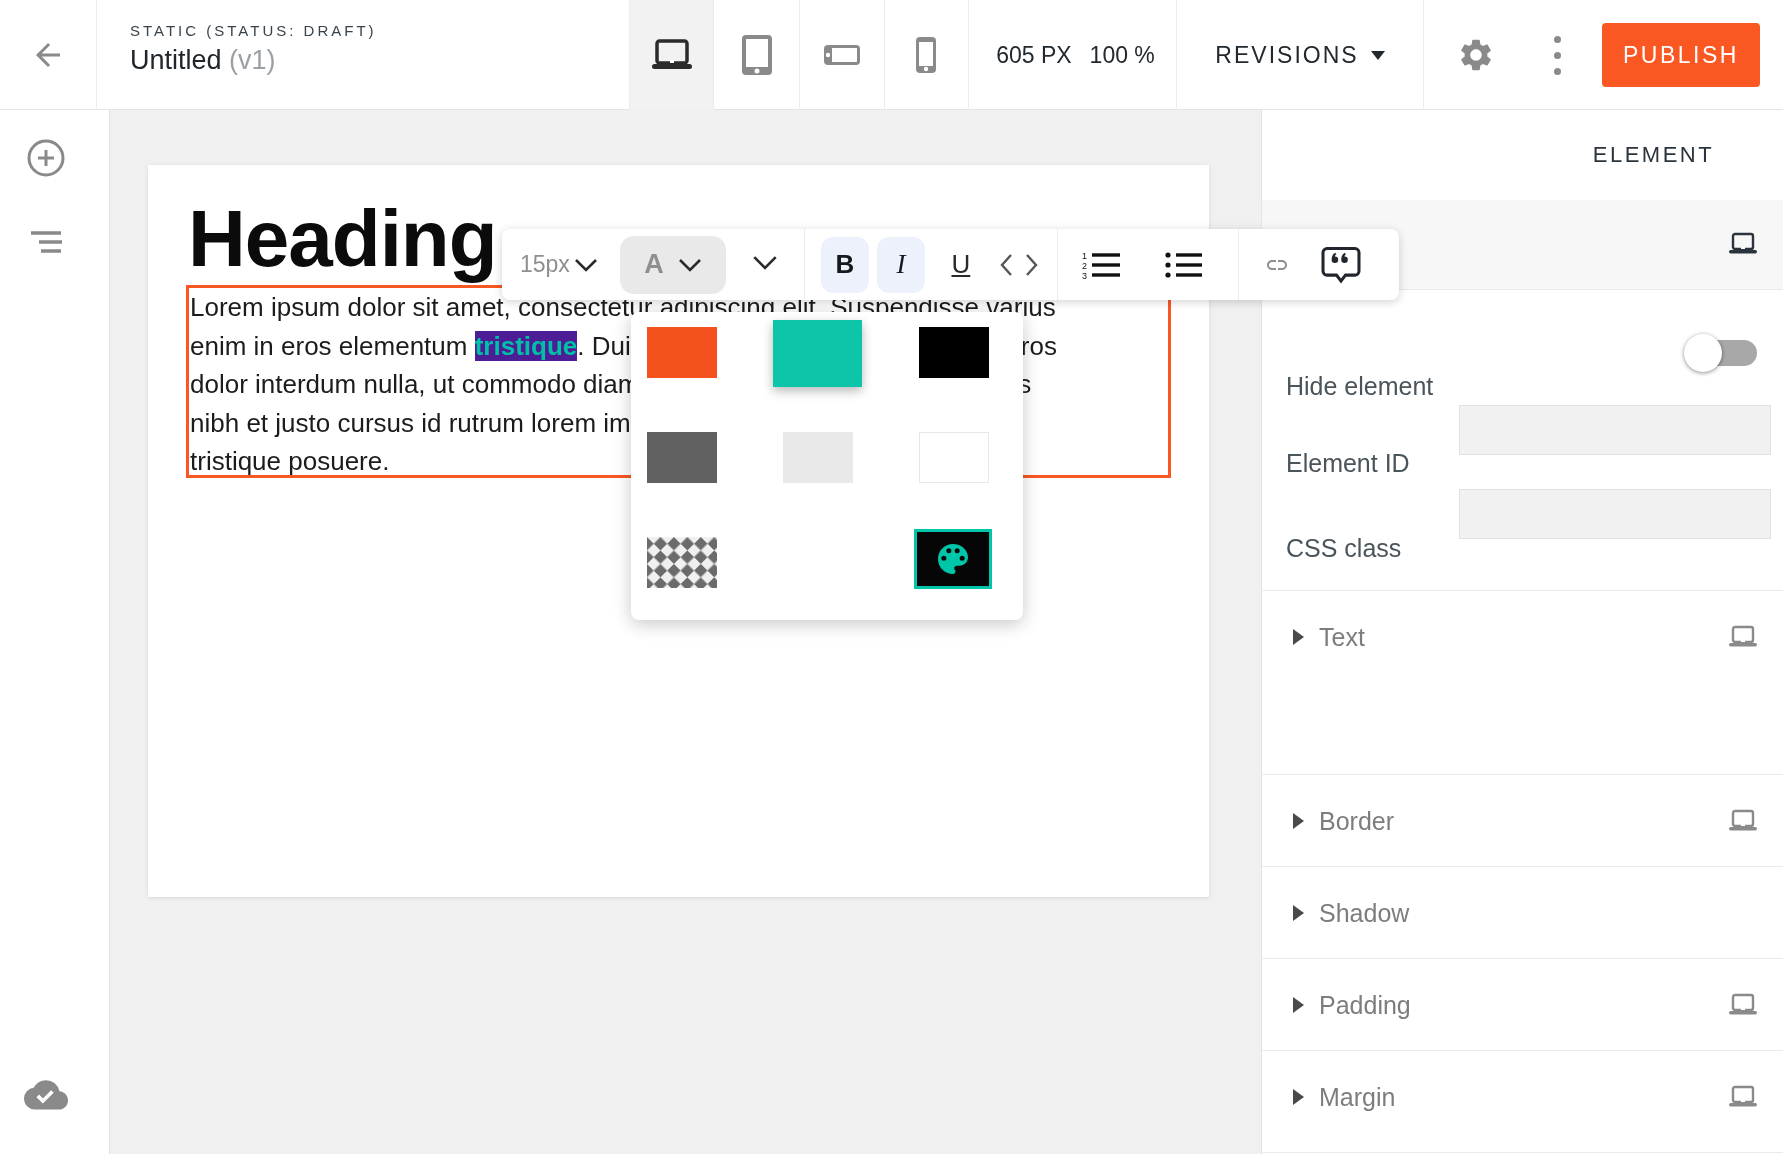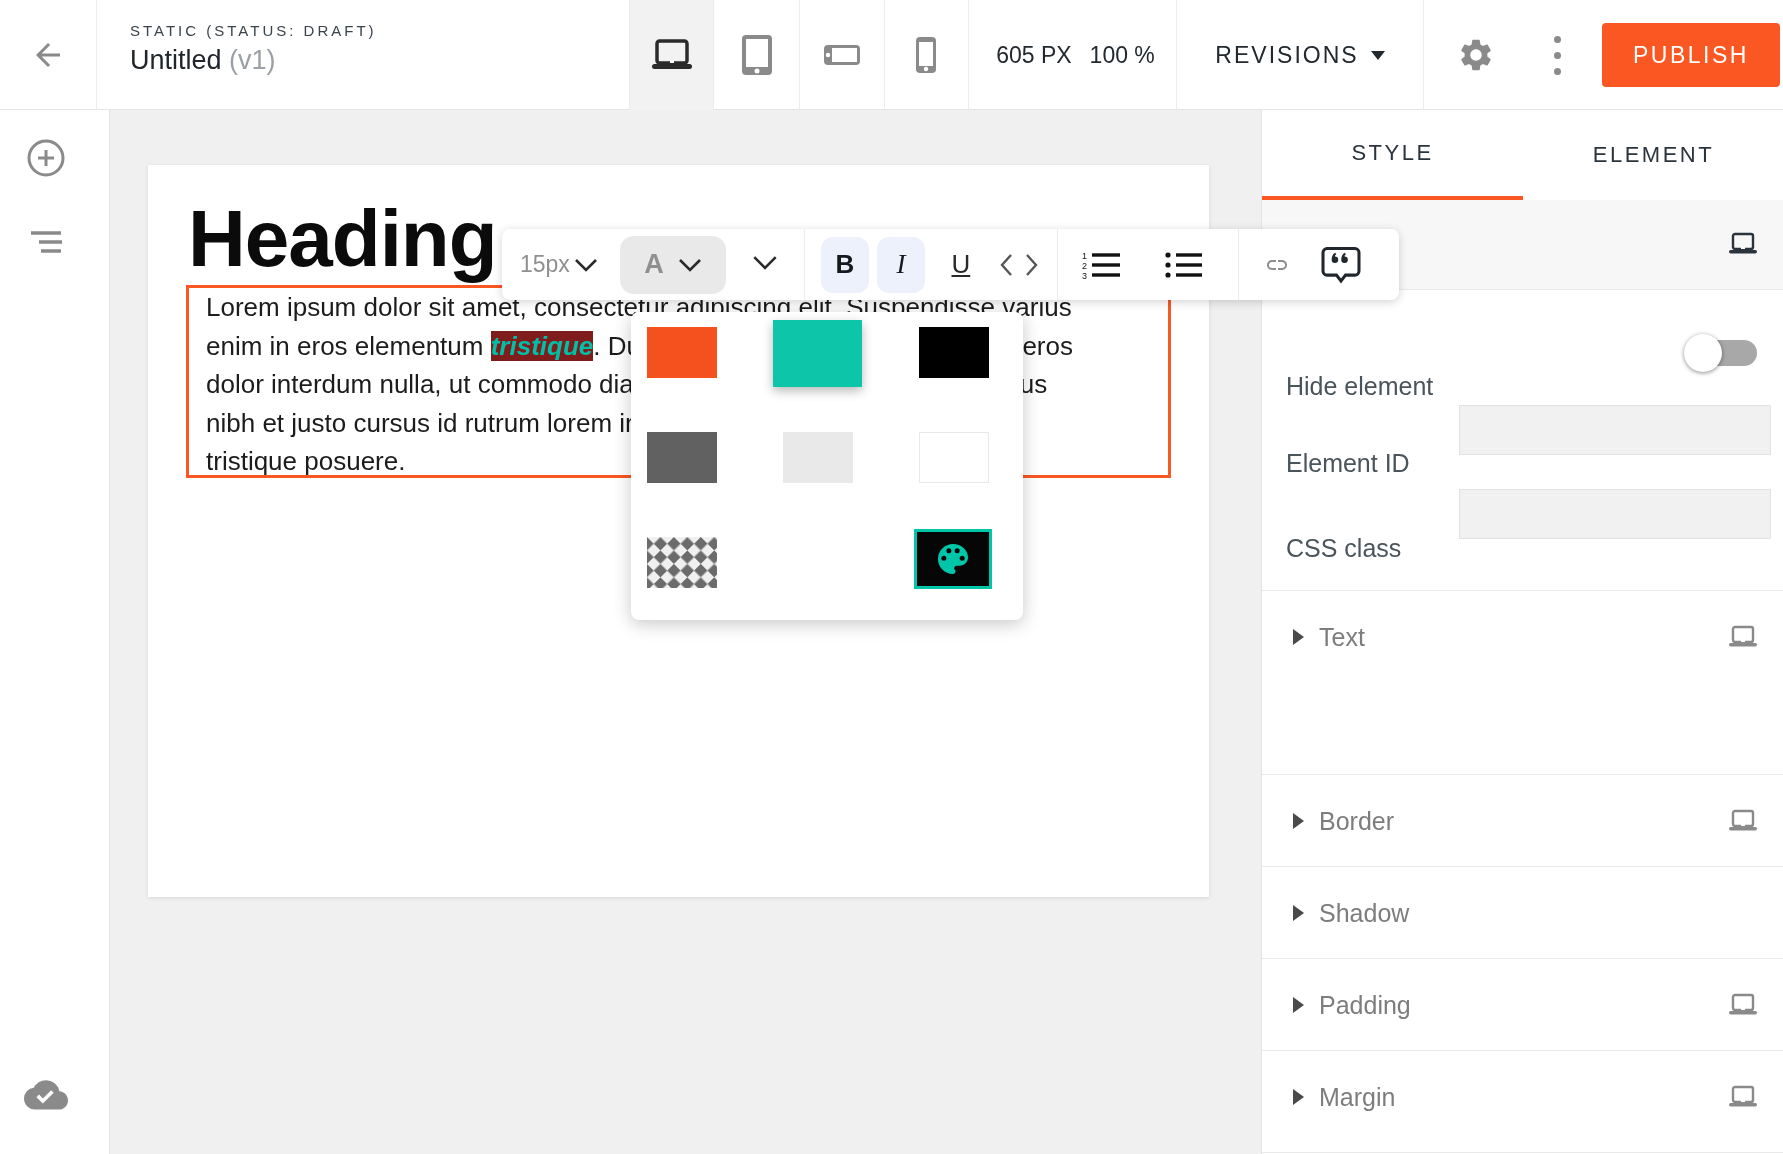--- a/index.html
+++ b/index.html
@@ -25,40 +25,40 @@
   #revisions-btn { position:absolute; left:1177px; top:0; width:247px; height:110px; display:flex;
                    align-items:center; justify-content:center; gap:12px; font-size:23px;
                    letter-spacing:2px; color:#21282e; border-right:1px solid #ececec; cursor:pointer; }
   .caret-down { width:0; height:0; border-left:7px solid transparent; border-right:7px solid transparent;
                 border-top:9px solid #21282e; }
   #settings-btn { position:absolute; left:1452px; top:31px; width:48px; height:48px; display:flex;
                   align-items:center; justify-content:center; cursor:pointer; }
   #kebab-btn { position:absolute; left:1537px; top:26px; width:40px; height:58px; display:flex;
                flex-direction:column; align-items:center; justify-content:center; gap:9px; cursor:pointer; }
   #kebab-btn i { width:7px; height:7px; border-radius:50%; background:#8a8a8a; }
-  #publish-btn { position:absolute; left:1602px; top:23px; width:178px; height:64px; background:#FA5723;
+  #publish-btn { position:absolute; left:1602px; top:23px; width:158px; height:64px; background:#FA5723;
                  border:none; border-radius:4px; color:#fff; font-size:23px; letter-spacing:2.5px;
                  font-family:"Liberation Sans", sans-serif; cursor:pointer; }
 
   
   #sidebar { position:absolute; left:0; top:110px; width:110px; height:1044px; background:#fff;
              border-right:1px solid #e4e4e4; z-index:10; }
   .side-icon { position:absolute; left:24px; width:44px; height:44px; display:flex;
                align-items:center; justify-content:center; cursor:pointer; }
 
   
   #canvas-card { position:absolute; left:148px; top:165px; width:1061px; height:732px; background:#fff;
                  box-shadow:0 1px 4px rgba(0,0,0,.10); z-index:1; }
   #page-heading { position:absolute; left:40px; top:28px; font-size:80px; font-weight:700;
                   letter-spacing:-1px; color:#0b0b0b; cursor:text; }
   #text-block { position:absolute; left:38px; top:120px; width:985px; height:193px;
                 border:3px solid #FA5723; cursor:text; }
   #text-block .pline { white-space:nowrap; font-size:26px; line-height:38.5px; color:#1c1c1c;
-                       padding-left:17px; overflow:hidden; }
-  .hl-word { font-weight:700; font-style:italic; color:#00C0A7; background:#7f1d1d;text-align:right; }
+                       padding-left:1px; overflow:hidden; }
+  .hl-word { font-weight:700; color:#00C0A7; background:#4c1d95;text-align:right; }
 
   
   #toolbar { position:absolute; left:502px; top:229px; width:897px; height:71px; background:#fff;
              border-radius:8px; box-shadow:0 2px 10px rgba(0,0,0,.18); z-index:60;
              display:flex; align-items:center; }
   .tb-sep { width:1px; height:71px; background:#ececec; }
   #font-size-btn { display:flex; align-items:center; gap:4px; margin-left:18px; cursor:pointer; }
   #font-size-btn .fs-label { font-size:23px; color:#8f8f8f; }
   .pill { border-radius:14px; display:flex; align-items:center; justify-content:center; cursor:pointer; }
   #color-btn { background:#e9e9e9; width:106px; height:58px; gap:14px; margin-left:22px; }
@@ -302,21 +302,20 @@
       <path fill="#00C6A9" d="M12 3c-4.97 0-9 4.03-9 9s4.03 9 9 9c.83 0 1.5-.67 1.5-1.5 0-.39-.15-.74-.39-1.01-.23-.26-.38-.61-.38-.99 0-.83.67-1.5 1.5-1.5H16c2.76 0 5-2.24 5-5 0-4.42-4.03-8-9-8z"></path>
       <circle cx="6.5" cy="11.5" r="1.5" fill="#060606"></circle>
       <circle cx="9.5" cy="7" r="1.5" fill="#060606"></circle>
       <circle cx="14.5" cy="7" r="1.5" fill="#060606"></circle>
       <circle cx="17.5" cy="11.5" r="1.5" fill="#060606"></circle>
     </svg>
   </div>
 </div>
 
 <div id="right-panel">
-  <div class="tab active" style="left:0">STYLE</div>
   <div class="tab" style="left:261px">ELEMENT</div>
 
   <div id="section-header">
     <div class="sec-title">Visibility</div>
     <svg class="laptop-right" width="30" height="24" viewBox="0 0 30 24">
       <rect x="5" y="2" width="20" height="15" rx="2" fill="none" stroke="#2b343c" stroke-width="2.4"></rect>
       <rect x="1" y="18" width="28" height="3.4" rx="1.7" fill="#2b343c"></rect>
       <rect x="13" y="15" width="4" height="2" fill="#fff"></rect>
     </svg>
   </div>

